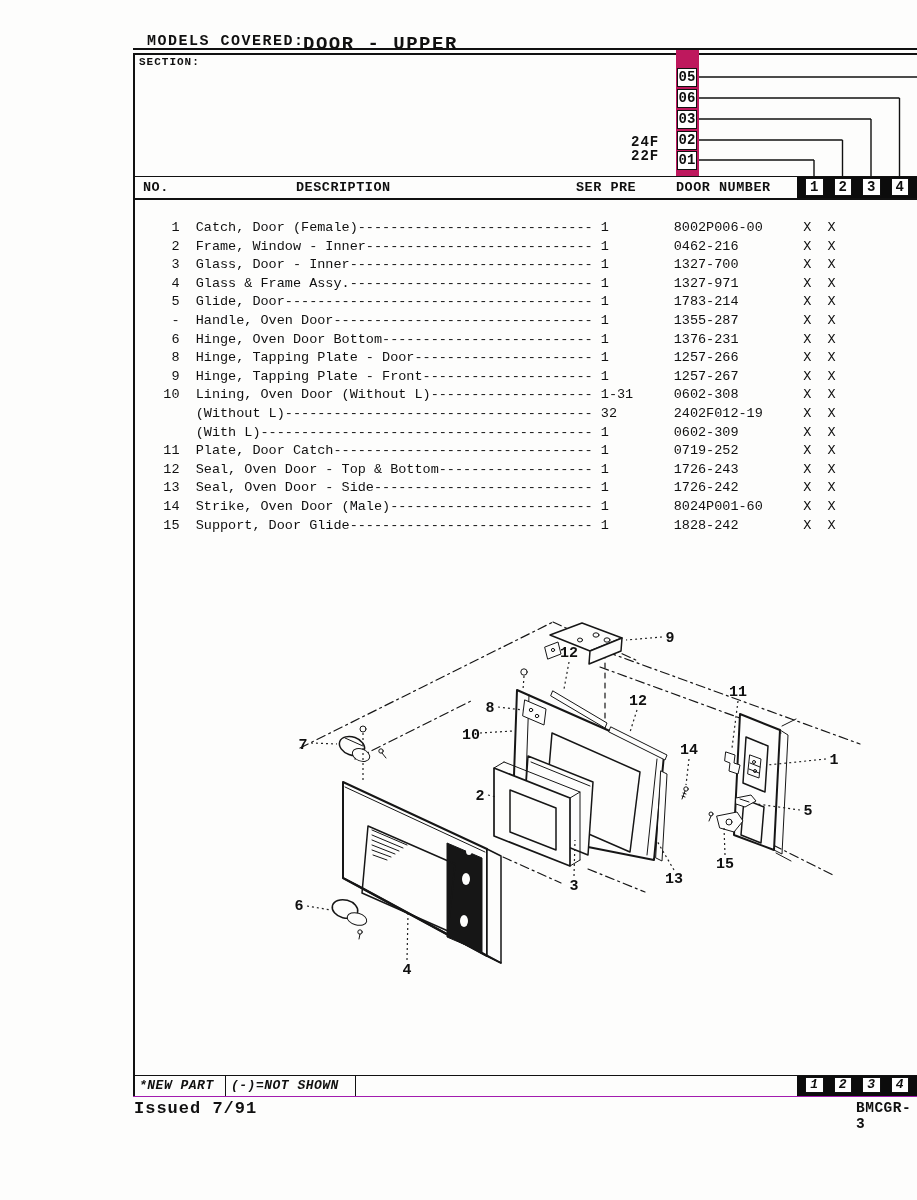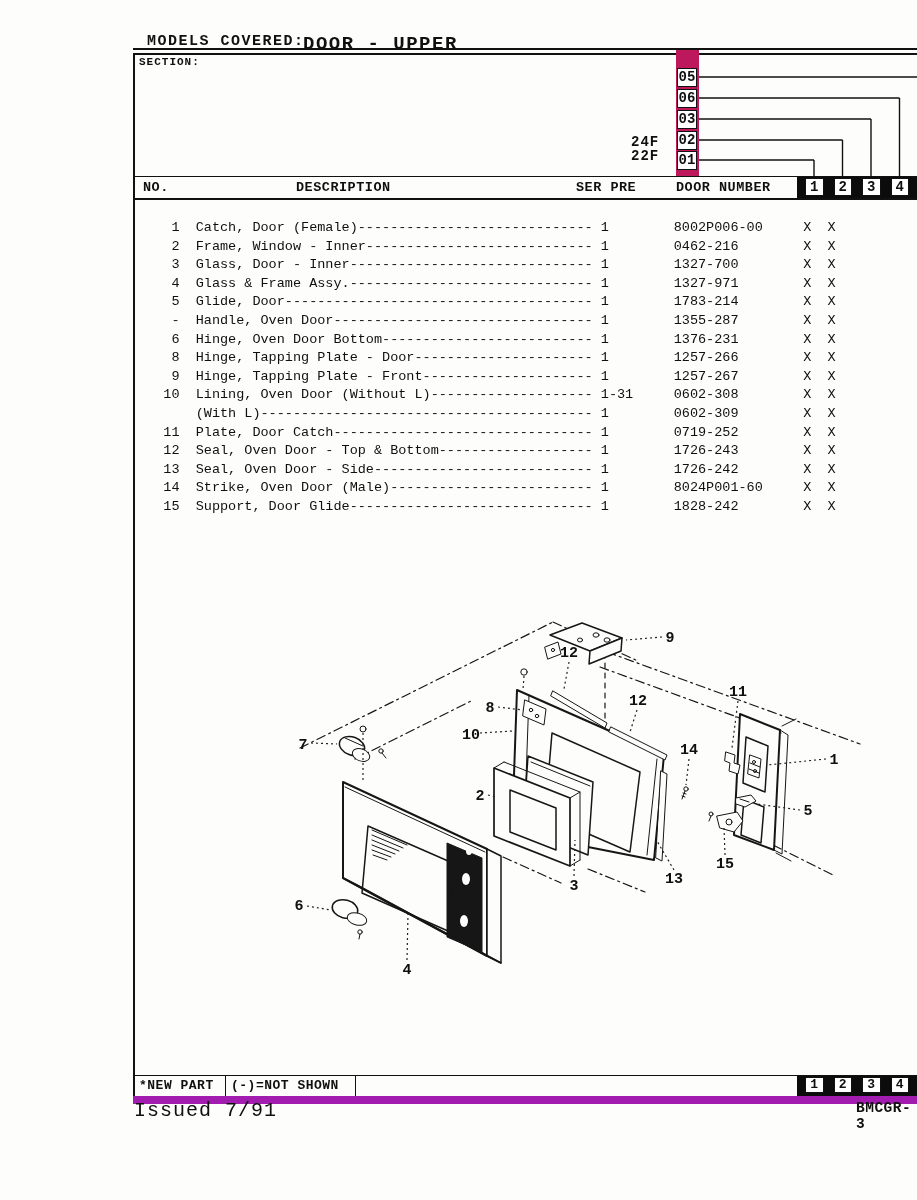--- a/index.html
+++ b/index.html
@@ -34,27 +34,27 @@
   .colbox{
     position:absolute;top:1px;width:18.5px;height:18px;background:#fff;
     border:1px solid #111;box-sizing:border-box;
     font-size:14px;font-weight:bold;text-align:center;line-height:16px;
   }
   
   .tbody{left:139px;top:219px;font-size:13.5px;line-height:18.6px;}
   .trow{white-space:pre;}
   
   .legend-row{left:133px;top:1075px;width:784px;height:20px;
-    border-top:1.5px solid #111;border-bottom:8px solid #a21caf;}
+    border-top:1.5px solid #111;border-bottom:1px solid #a21caf;font-style:italic;}
   .legend-sep{position:absolute;top:0;height:100%;border-left:1.5px solid #111;}
   .legend-text{position:absolute;top:2px;font-size:13px;font-weight:bold;letter-spacing:.5px;}
   .legend-strip{position:absolute;left:664px;top:0;width:120px;height:100%;}
   .legend-strip .colbox{top:1px;height:16px;font-size:13px;line-height:14px;}
   
-  .footer-left{left:134px;top:1099px;font-size:20px;font-weight:normal;letter-spacing:1px;}
+  .footer-left{left:134px;top:1099px;font-size:17px;font-weight:bold;letter-spacing:1px;}
   .footer-right{left:856px;top:1100px;font-size:14.5px;font-weight:bold;letter-spacing:.5px;}
   
   .diagram{left:133px;top:583px;}
   .diagram .art{fill:none;stroke:#161616;stroke-width:1.5;stroke-linejoin:round;stroke-linecap:round;}
   .diagram .face{fill:#fdfdfc;}
   .diagram .thin{stroke-width:1;}
   .diagram .thick{stroke-width:2;}
   .diagram .gdash{stroke-dasharray:9 4 2 4;stroke-width:1.2;}
   .diagram .vdash{stroke-dasharray:5 5;stroke-width:1.2;}
   .diagram .dark{fill:#161616;stroke:#161616;}
@@ -112,20 +112,21 @@
     <div class="trow">    1  Catch, Door (Female)----------------------------- 1        8002P006-00     X  X</div>
     <div class="trow">    2  Frame, Window - Inner---------------------------- 1        0462-216        X  X</div>
     <div class="trow">    3  Glass, Door - Inner------------------------------ 1        1327-700        X  X</div>
     <div class="trow">    4  Glass &amp; Frame Assy.------------------------------ 1        1327-971        X  X</div>
     <div class="trow">    5  Glide, Door-------------------------------------- 1        1783-214        X  X</div>
     <div class="trow">    -  Handle, Oven Door-------------------------------- 1        1355-287        X  X</div>
     <div class="trow">    6  Hinge, Oven Door Bottom-------------------------- 1        1376-231        X  X</div>
     <div class="trow">    8  Hinge, Tapping Plate - Door---------------------- 1        1257-266        X  X</div>
     <div class="trow">    9  Hinge, Tapping Plate - Front--------------------- 1        1257-267        X  X</div>
     <div class="trow">   10  Lining, Oven Door (Without L)-------------------- 1-31     0602-308        X  X</div>
+    <div class="trow">       (Without L)-------------------------------------- 32       2402F012-19     X  X</div>
     <div class="trow">       (With L)----------------------------------------- 1        0602-309        X  X</div>
     <div class="trow">   11  Plate, Door Catch-------------------------------- 1        0719-252        X  X</div>
     <div class="trow">   12  Seal, Oven Door - Top &amp; Bottom------------------- 1        1726-243        X  X</div>
     <div class="trow">   13  Seal, Oven Door - Side--------------------------- 1        1726-242        X  X</div>
     <div class="trow">   14  Strike, Oven Door (Male)------------------------- 1        8024P001-60     X  X</div>
     <div class="trow">   15  Support, Door Glide------------------------------ 1        1828-242        X  X</div>
   </div>
 
 <svg class="abs diagram" width="784" height="490" viewBox="0 0 784 490">
 

